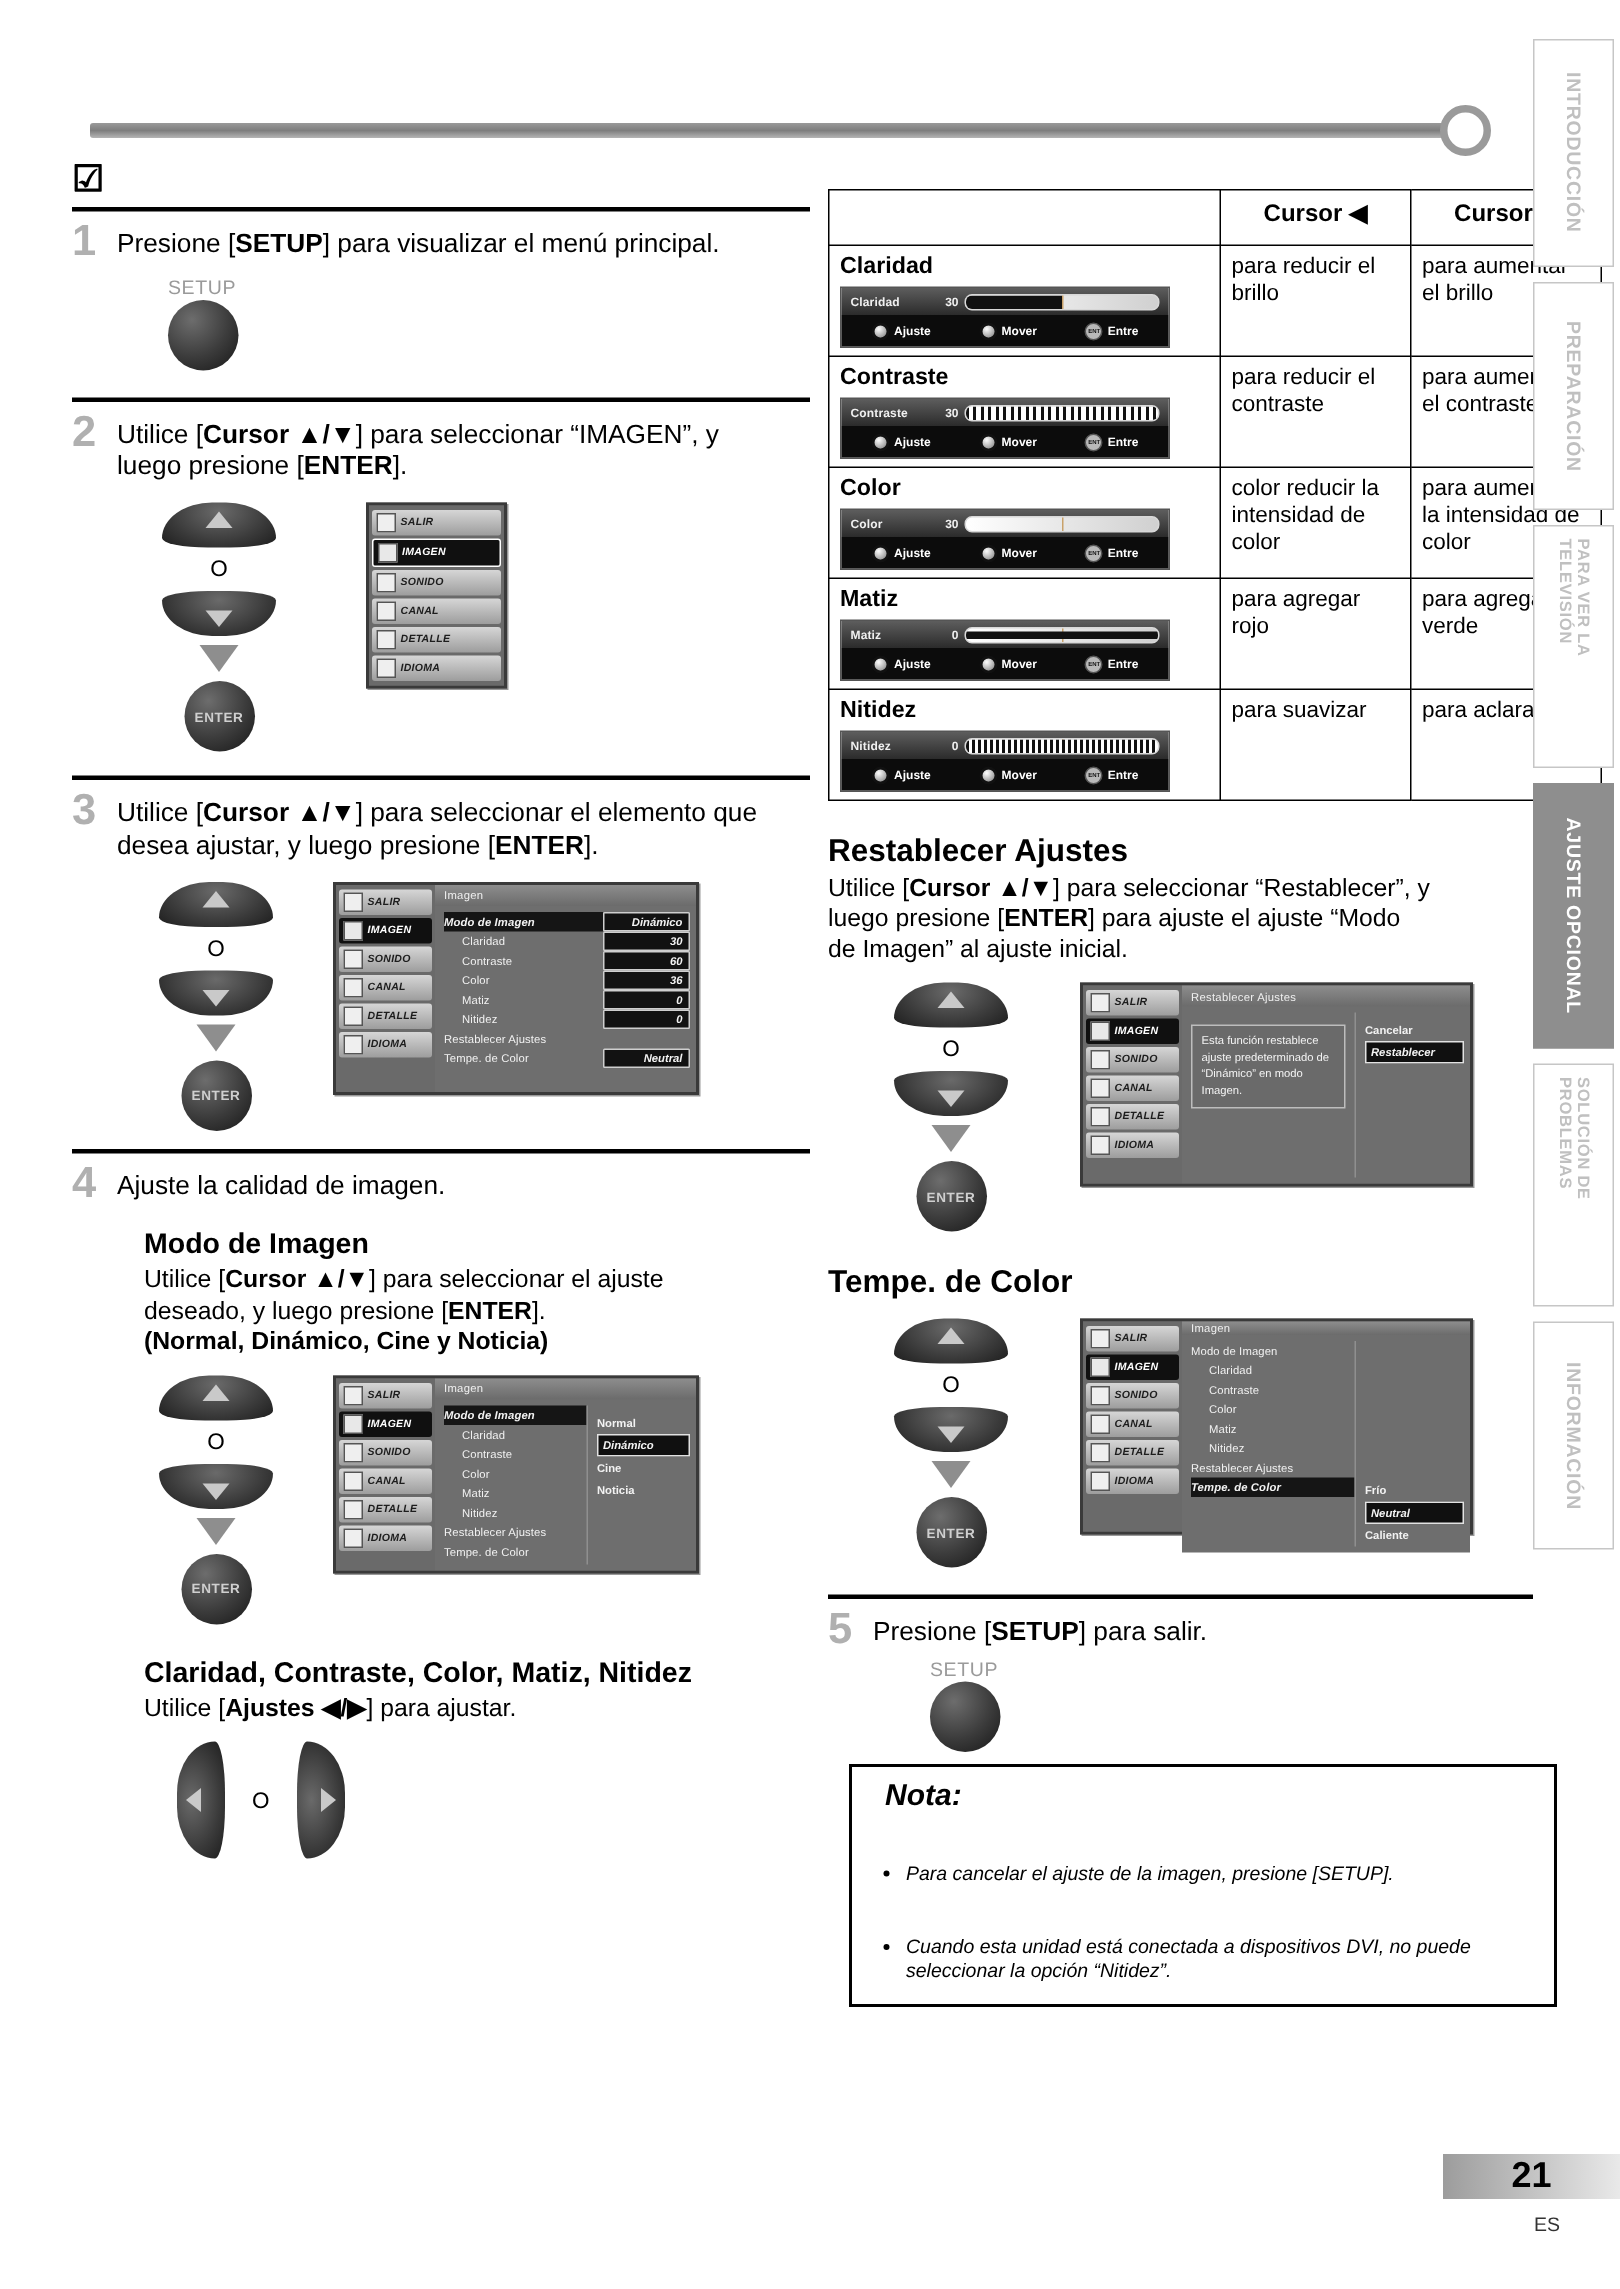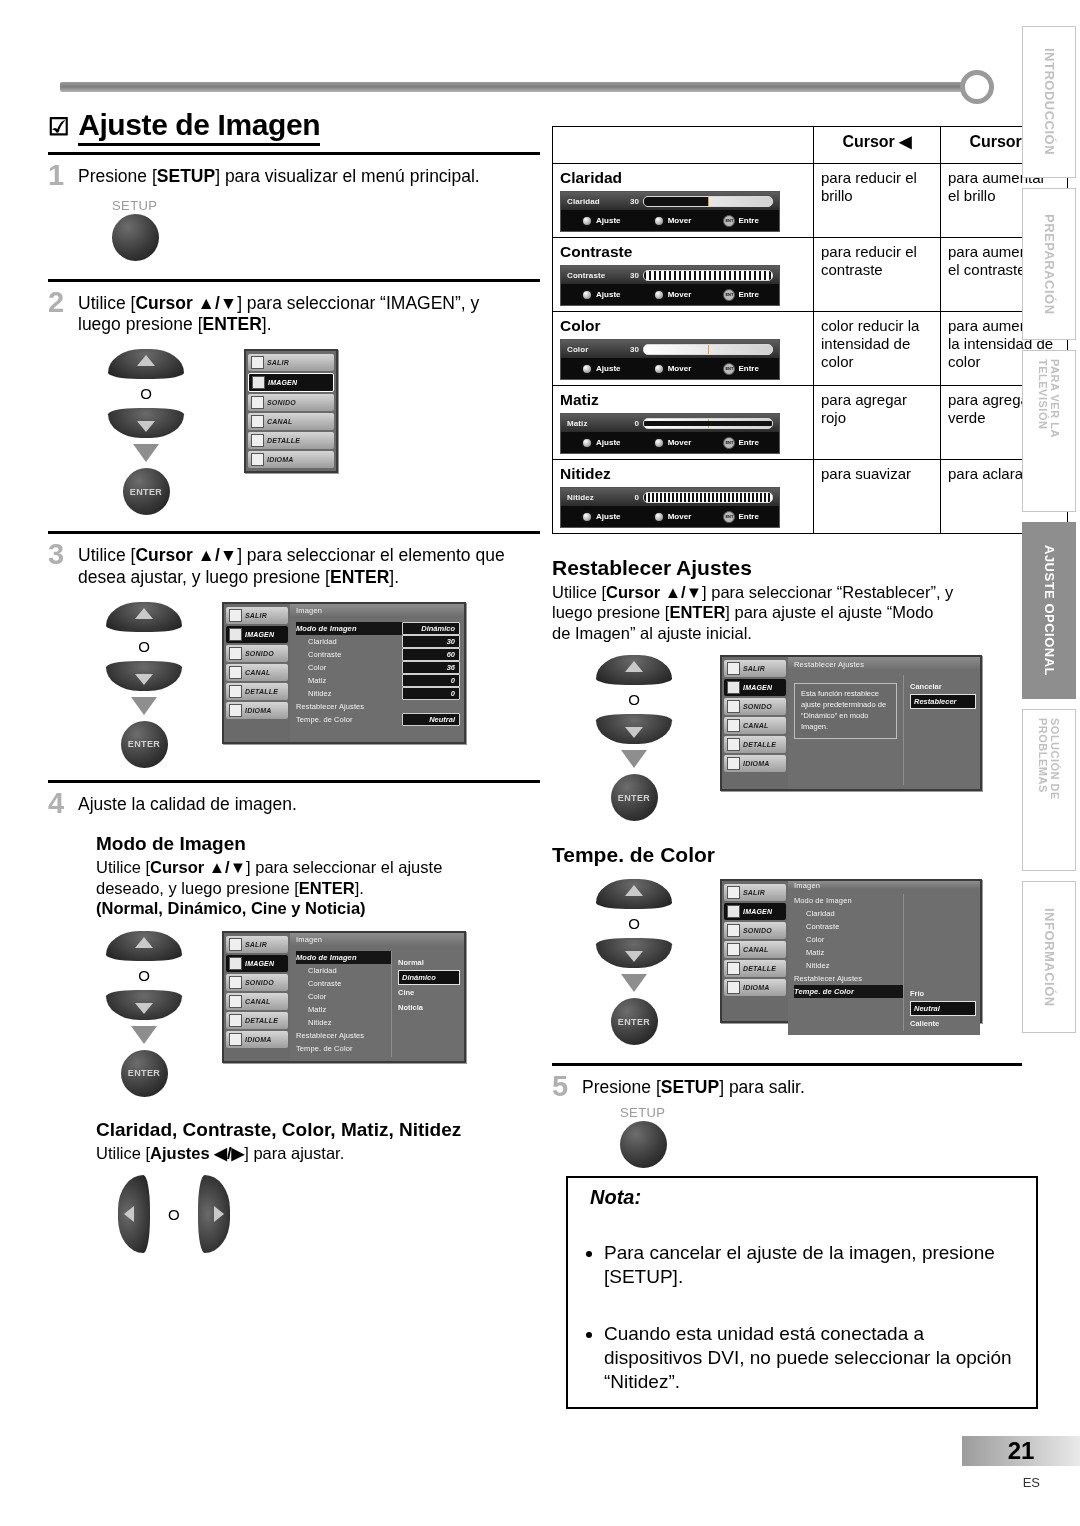--- a/index.html
+++ b/index.html
@@ -107,21 +107,21 @@
   .bar-key{display:flex;align-items:center;gap:3px;color:#fff;font-size:8px;font-weight:bold;}
   .bar-key .knob{width:12px;height:12px;border-radius:50%;background:radial-gradient(circle at 35% 30%,#fff,#7c7c7c);
     border:2px solid #111;box-sizing:border-box;}
   .bar-key .knob.ent{background:#b9b9b9;border:1px solid #555;font-size:4px;color:#111;
     display:flex;align-items:center;justify-content:center;}
 
   
   .nota{border:2px solid #000;padding:8px 12px 12px 22px;}
   .nota-t{font-size:20px;font-style:italic;font-weight:bold;margin-bottom:3px;}
   .nota ul{margin:0;padding-left:14px;}
-  .nota li{font-size:19px;line-height:1.28;margin-bottom:1px;margin-top:32px;}
+  .nota li{font-size:13px;font-style:italic;line-height:1.28;margin-bottom:1px;margin-top:32px;}
 
   
   .sec-h{font-size:19px;font-weight:bold;margin:0 0 2px 0;}
   .sec-p{font-size:16.5px;line-height:1.24;margin:0;}
 
   
   .vtabs{position:absolute;right:0;top:26px;width:58px;}
   .vtab{width:52px;margin-bottom:10px;border:1px solid #c6c6c6;background:#fff;
     display:flex;align-items:center;justify-content:center;}
   .vtab span{writing-mode:vertical-rl;font-size:13px;color:#c0c0c0;letter-spacing:.5px;
@@ -138,21 +138,20 @@
 </head>
 <body>
 
 <div class="top-rule"></div>
 <div class="top-rule-circle"></div>
 
 <div class="col-left">
 
   <div class="chap-title">
     <span class="chk">☑</span>
-    <span class="ttl">Ajuste de Imagen</span>
   </div>
 
   <div class="step">
     <div class="step-head">
       <div class="step-num">1</div>
       <div class="step-text">
         <span>Presione [</span><b>SETUP</b><span>] para visualizar el menú principal.</span>
       </div>
     </div>
     <div style="margin:8px 0 18px 64px;">

